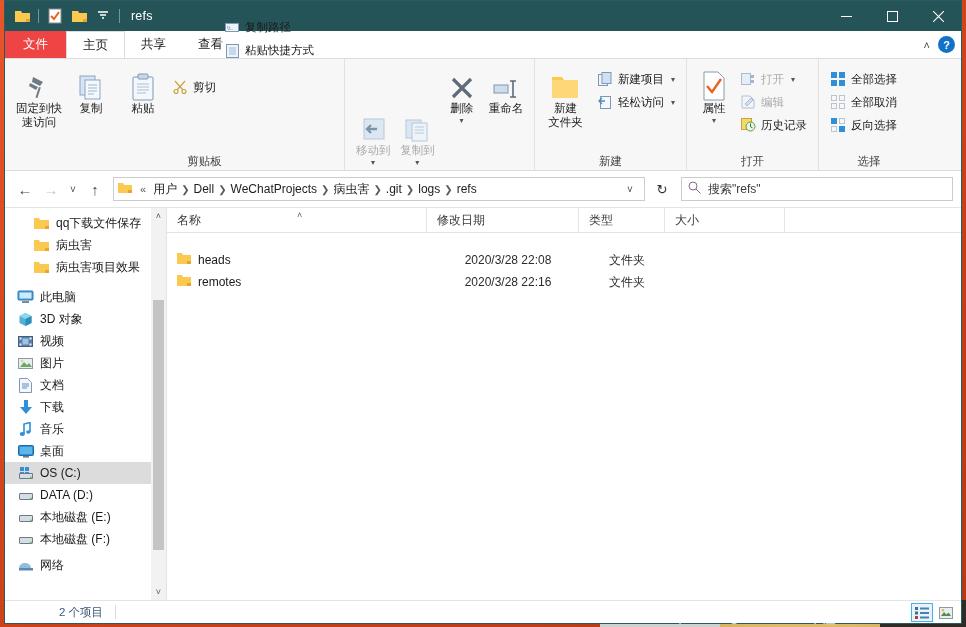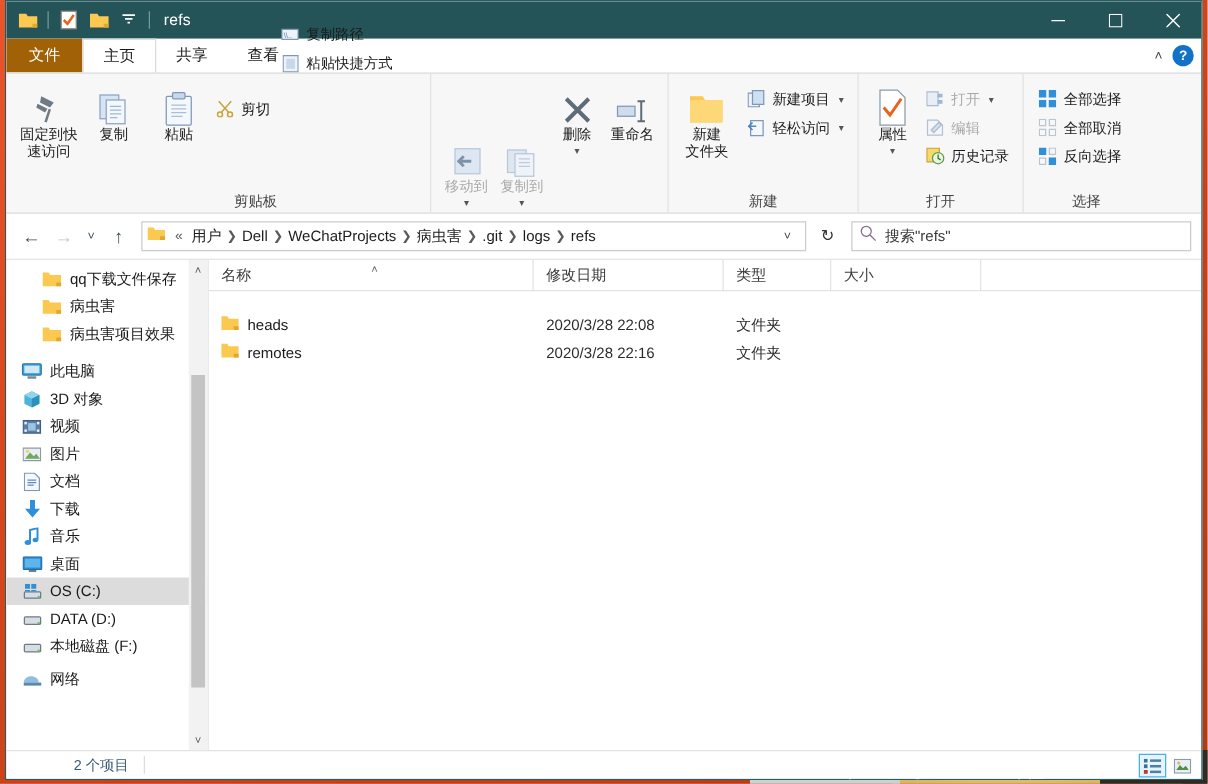--- a/index.html
+++ b/index.html
@@ -78,21 +78,21 @@
     height: 27px; background: #ffffff;
     display: flex; align-items: stretch; flex: 0 0 auto;
     position: relative;
   }
   .tab {
     display: flex; align-items: center; justify-content: center;
     padding: 0 16px; font-size: 12.5px; color: #1a1a1a;
     cursor: default;
   }
   .tab.file {
-    background: #a16207; color: #ffffff;
+    background: #ef4444; color: #ffffff;
     padding: 0 18px; font-size: 12.5px;
   }
   .tab.active {
     background: #ffffff;
     border-left: 1px solid #dcdcdc;
     border-right: 1px solid #dcdcdc;
     border-top: 1px solid #dcdcdc;
     margin-top: 0px;
   }
   .tabstrip .tabs-right {
@@ -206,21 +206,21 @@
     height: 25px; display: flex; align-items: center;
     border-bottom: 1px solid #e4e4e4;
     font-size: 12px; color: #3a3a3a; position: relative;
   }
   .col { padding-left: 10px; height: 25px; display: flex; align-items: center; border-right: 1px solid #e4e4e4; position: relative; }
   .col.name { width: 260px; }
   .col.date { width: 152px; }
   .col.type { width: 86px; }
   .col.size { width: 120px; border-right: 1px solid #e4e4e4; }
   .sortmark { position: absolute; left: 130px; top: 2px; font-size: 9px; color: #666; }
-  .filerows { flex: 1; }
+  .filerows { flex: 1; text-align: center; }
   .filerow { height: 22px; display: flex; align-items: center; font-size: 12px; color: #1a1a1a; }
   .filerow .c-name { width: 260px; display: flex; align-items: center; gap: 7px; padding-left: 10px; }
   .filerow .c-date { width: 152px; padding-left: 10px; color: #2b2b2b; }
   .filerow .c-type { width: 86px; padding-left: 10px; color: #2b2b2b; }
   .filerow .c-size { width: 120px; padding-left: 10px; }
 
   
   .statusbar {
     height: 23px; flex: 0 0 auto; background: #ffffff;
     border-top: 1px solid #e4e4e4;
@@ -751,20 +751,30 @@
           <span class="ic">
               <svg width="16" height="13" viewBox="0 0 16 13">
                 <rect x="1" y="4" width="14" height="7" rx="1.4" fill="#6c7a87"></rect>
                 <rect x="2" y="5" width="12" height="5" fill="#d7dde3"></rect>
                 <circle cx="13" cy="9.5" r="1" fill="#5fc45f"></circle>
               </svg>
             </span>
           <span class="lbl">DATA (D:)</span>
         </div>
 
+        <div class="navitem indent2">
+          <span class="ic">
+              <svg width="16" height="13" viewBox="0 0 16 13">
+                <rect x="1" y="4" width="14" height="7" rx="1.4" fill="#6c7a87"></rect>
+                <rect x="2" y="5" width="12" height="5" fill="#d7dde3"></rect>
+                <circle cx="13" cy="9.5" r="1" fill="#5fc45f"></circle>
+              </svg>
+            </span>
+          <span class="lbl">本地磁盘 (E:)</span>
+        </div>
 
         <div class="navitem indent2">
           <span class="ic">
               <svg width="16" height="13" viewBox="0 0 16 13">
                 <rect x="1" y="4" width="14" height="7" rx="1.4" fill="#6c7a87"></rect>
                 <rect x="2" y="5" width="12" height="5" fill="#d7dde3"></rect>
                 <circle cx="13" cy="9.5" r="1" fill="#5fc45f"></circle>
               </svg>
             </span>
           <span class="lbl">本地磁盘 (F:)</span>

